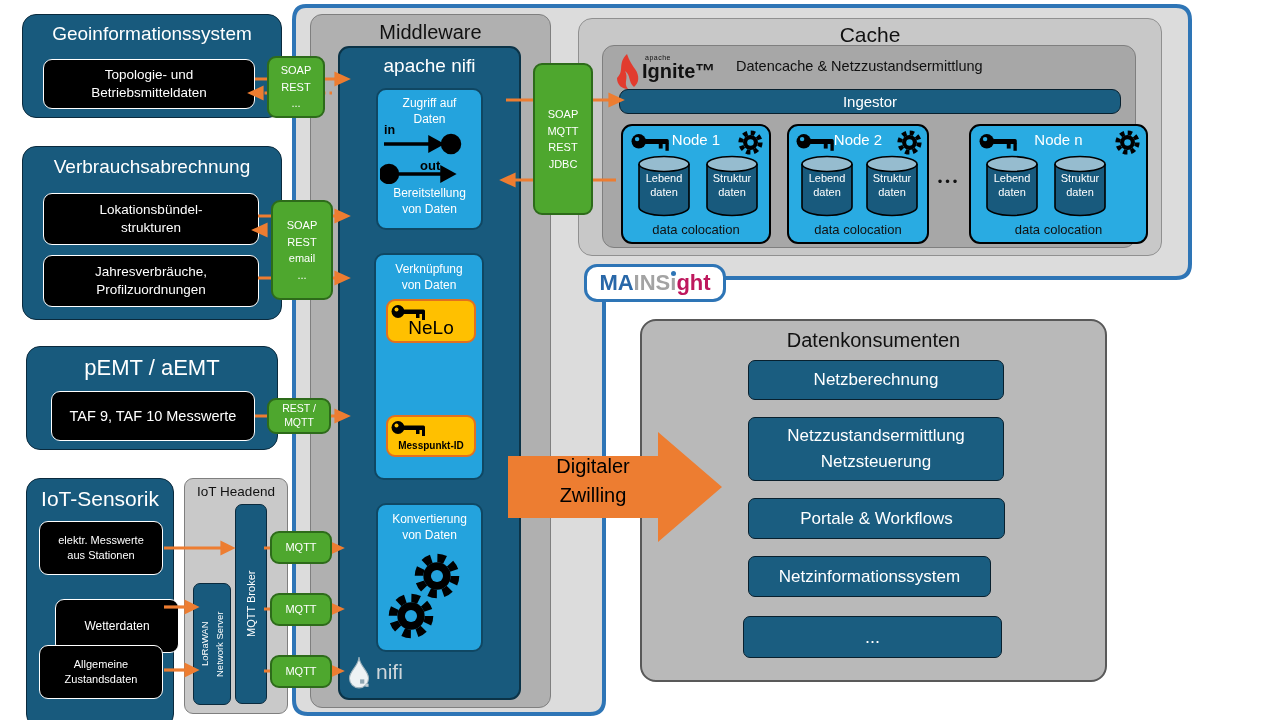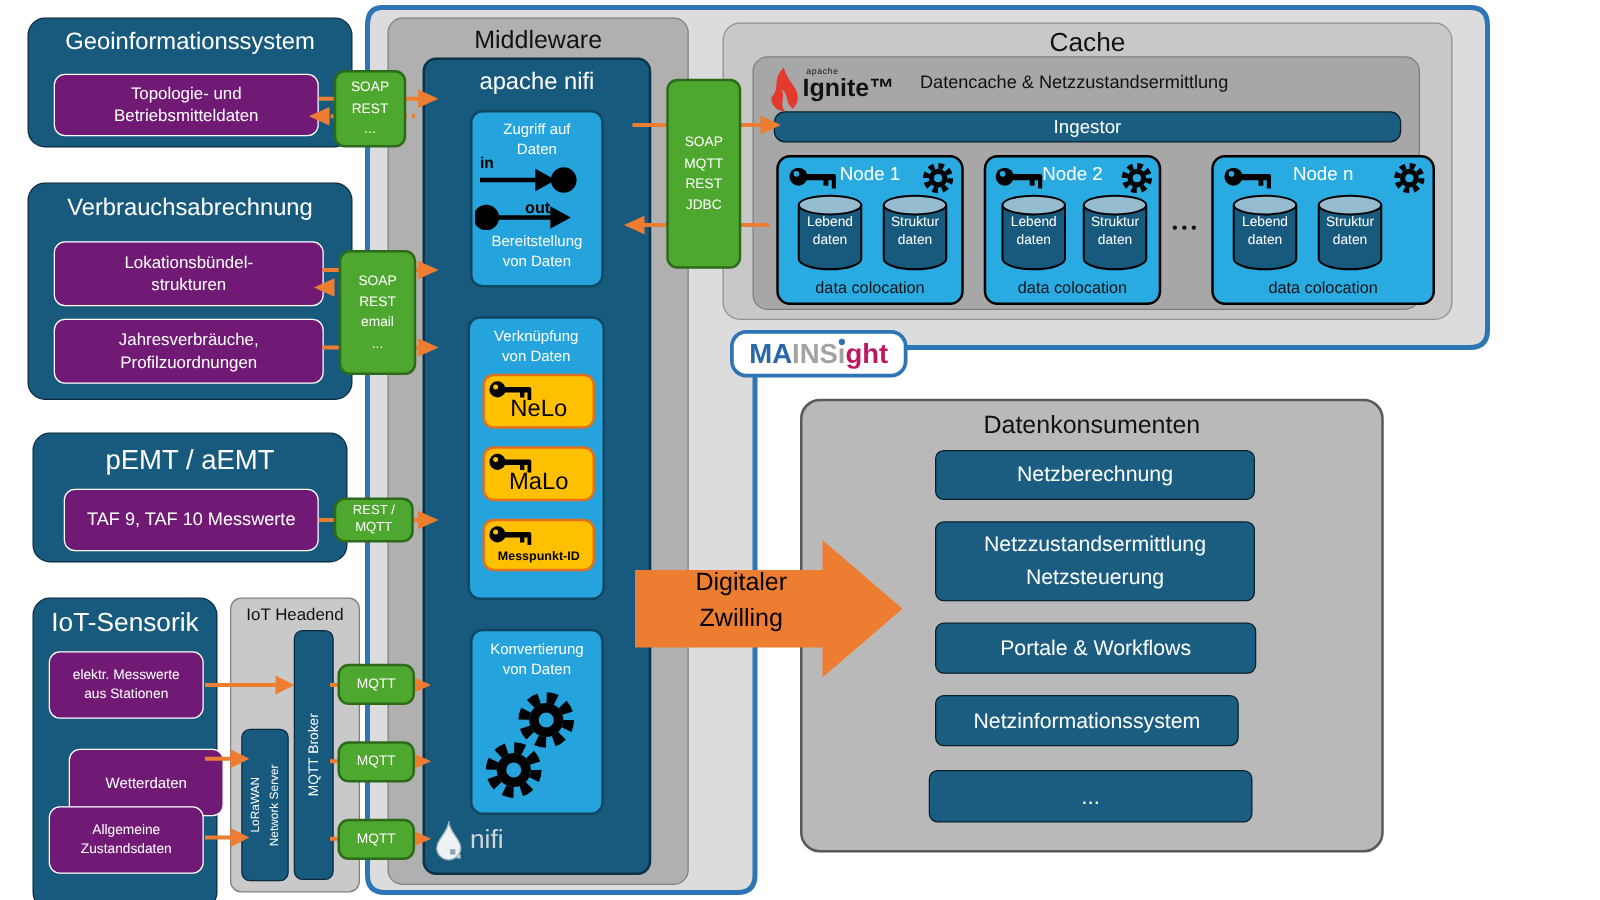--- a/index.html
+++ b/index.html
@@ -5,21 +5,21 @@
   html,body{margin:0;padding:0;background:#fff;}
   .canvas{position:relative;width:1280px;height:720px;background:#fff;overflow:hidden;
           font-family:"Liberation Sans",sans-serif;}
   .a{position:absolute;box-sizing:border-box;}
   .ctr{text-align:center;}
   .pre{white-space:pre-line;}
   
   .db{background:#185a7d;border:1.5px solid #0a2a3d;border-radius:14px;}
   .btn{background:#1a5d80;border:1.8px solid #08202e;border-radius:7px;color:#fff;}
   
-  .cy{background:#701a75;border:1.5px solid #fff;border-radius:9px;color:#fff;}
+  .cy{background:#000000;border:1.5px solid #fff;border-radius:9px;color:#fff;}
   .cyn{background:#24a3dd;border:2px solid #0f4763;border-radius:10px;color:#fff;}
   
   .gb{background:#4ea72e;border:2px solid #2d6b1a;border-radius:9px;color:#fff;
       display:flex;align-items:center;justify-content:center;text-align:center;
       font-size:11px;line-height:1.5;z-index:40;}
   
   .yb{background:#ffc000;border:2.5px solid #e2701f;border-radius:9px;}
   .gray{border-radius:12px;}
   .ttl{color:#fff;text-align:center;}
   .btitle{color:#111;text-align:center;}
@@ -189,30 +189,20 @@
     <div class="a yb" style="left:10px;top:44px;width:90px;height:44px;">
       <svg class="a" style="left:3px;top:3px;" width="36" height="18" viewBox="0 0 36 18">
         <circle cx="7" cy="7.5" r="6.5" fill="#000"></circle>
           <circle cx="5.5" cy="5.5" r="2" fill="#ffc000"></circle>
         <rect x="12" y="5.5" width="22" height="4.5" rx="1.5" fill="#000"></rect>
         <rect x="25" y="9" width="3.5" height="5" fill="#000"></rect>
           <rect x="31" y="9" width="3" height="7" fill="#000"></rect>
       </svg>
       <div class="a ctr" style="left:0;bottom:2px;width:100%;font-size:19px;color:#000;">NeLo</div>
     </div>
-    <div class="a yb" style="left:10px;top:102px;width:90px;height:44px;">
-      <svg class="a" style="left:3px;top:3px;" width="36" height="18" viewBox="0 0 36 18">
-        <circle cx="7" cy="7.5" r="6.5" fill="#000"></circle>
-          <circle cx="5.5" cy="5.5" r="2" fill="#ffc000"></circle>
-        <rect x="12" y="5.5" width="22" height="4.5" rx="1.5" fill="#000"></rect>
-        <rect x="25" y="9" width="3.5" height="5" fill="#000"></rect>
-          <rect x="31" y="9" width="3" height="7" fill="#000"></rect>
-      </svg>
-      <div class="a ctr" style="left:0;bottom:2px;width:100%;font-size:19px;color:#000;">MaLo</div>
-    </div>
     <div class="a yb" style="left:10px;top:160px;width:90px;height:42px;">
       <svg class="a" style="left:3px;top:3px;" width="36" height="18" viewBox="0 0 36 18">
         <circle cx="7" cy="7.5" r="6.5" fill="#000"></circle>
           <circle cx="5.5" cy="5.5" r="2" fill="#ffc000"></circle>
         <rect x="12" y="5.5" width="22" height="4.5" rx="1.5" fill="#000"></rect>
         <rect x="25" y="9" width="3.5" height="5" fill="#000"></rect>
           <rect x="31" y="9" width="3" height="7" fill="#000"></rect>
       </svg>
       <div class="a ctr" style="left:0;bottom:4px;width:100%;font-size:10px;font-weight:bold;color:#000;">Messpunkt-ID</div>
     </div>

